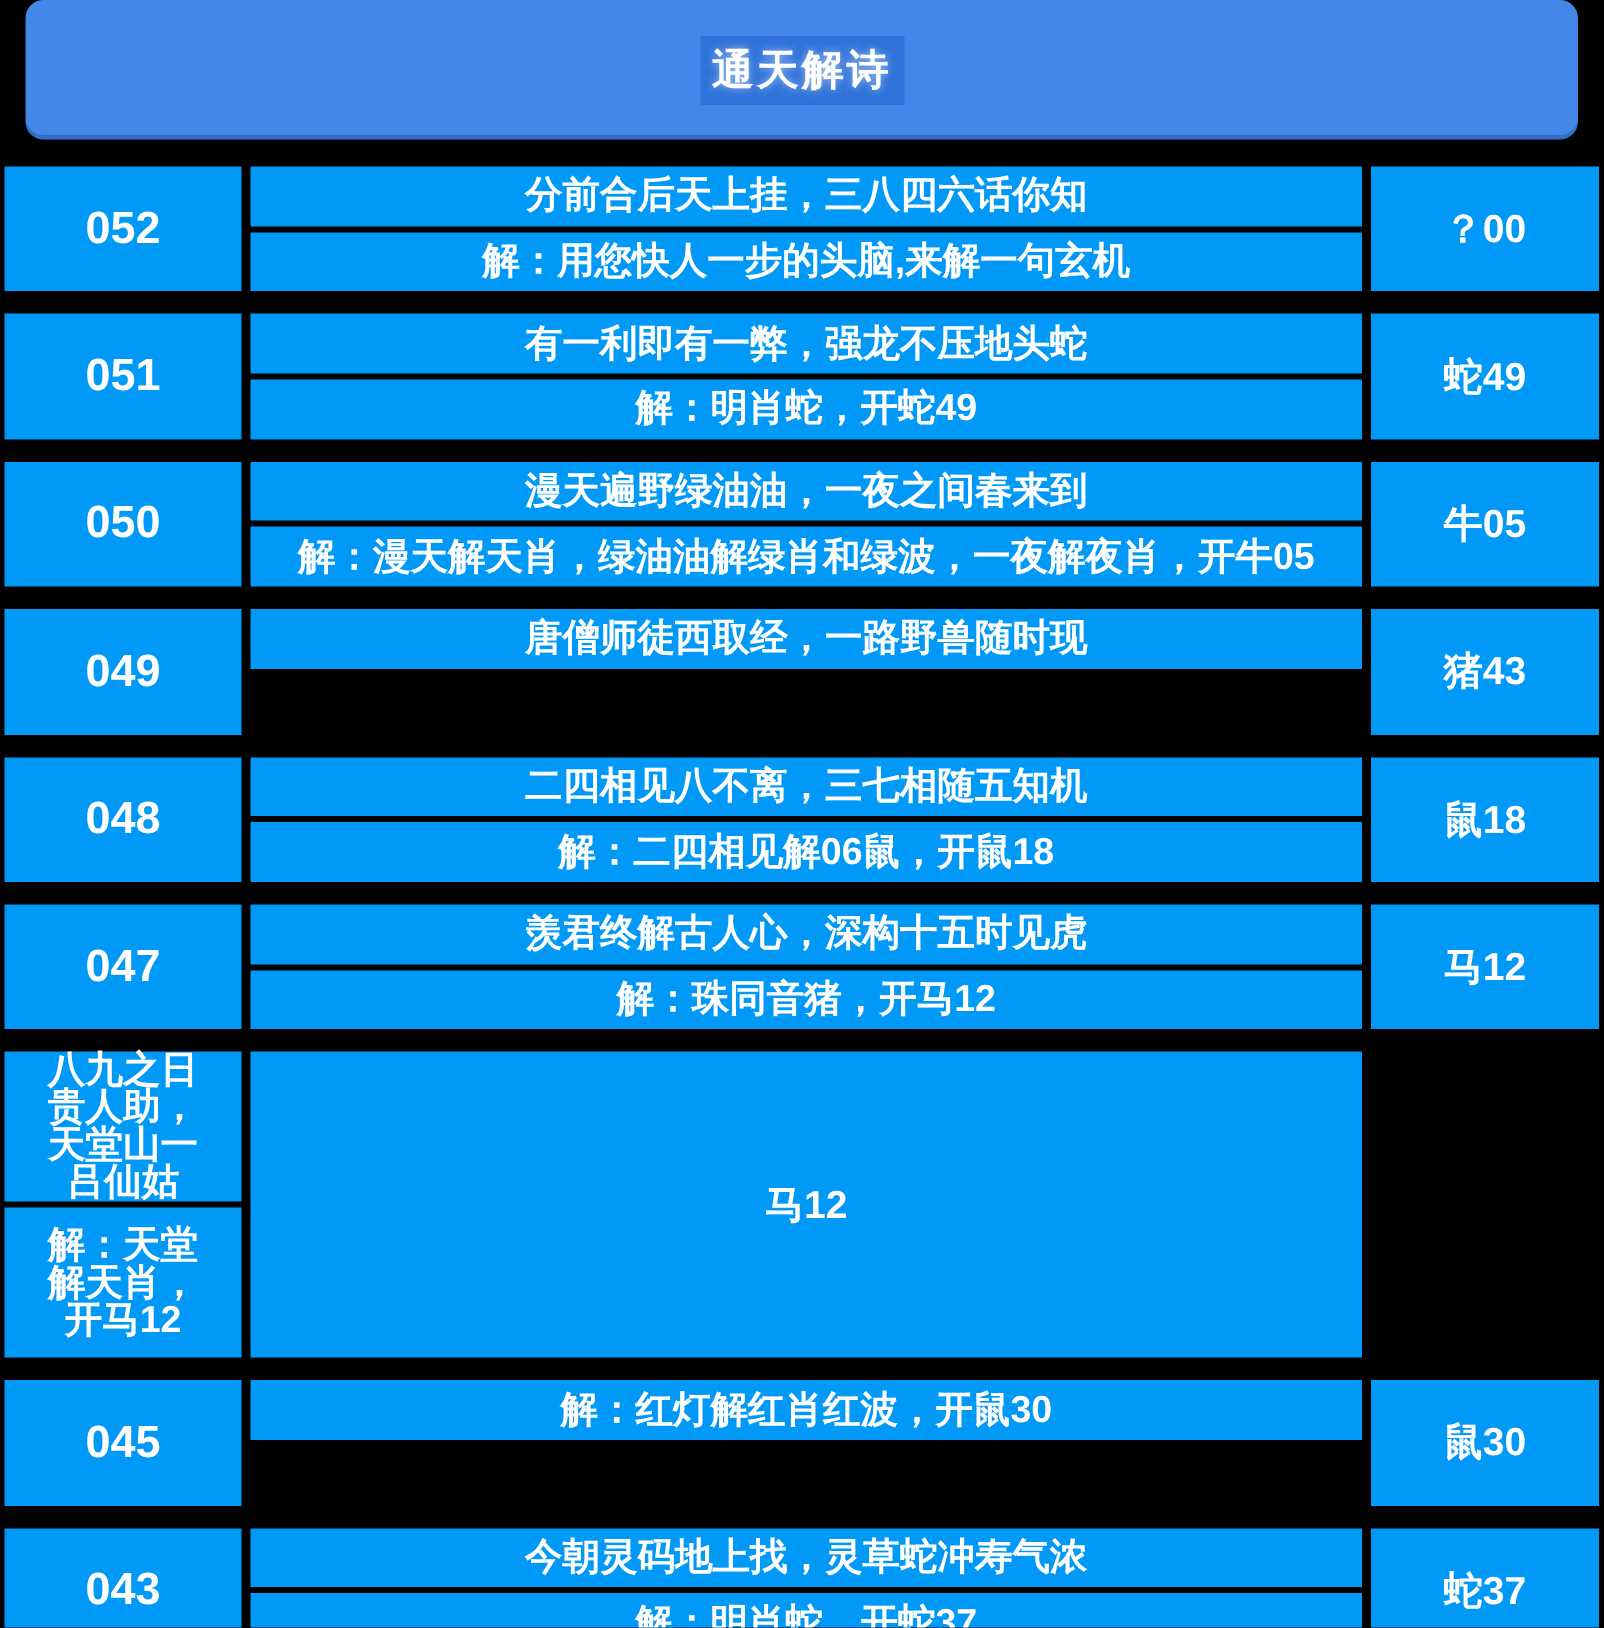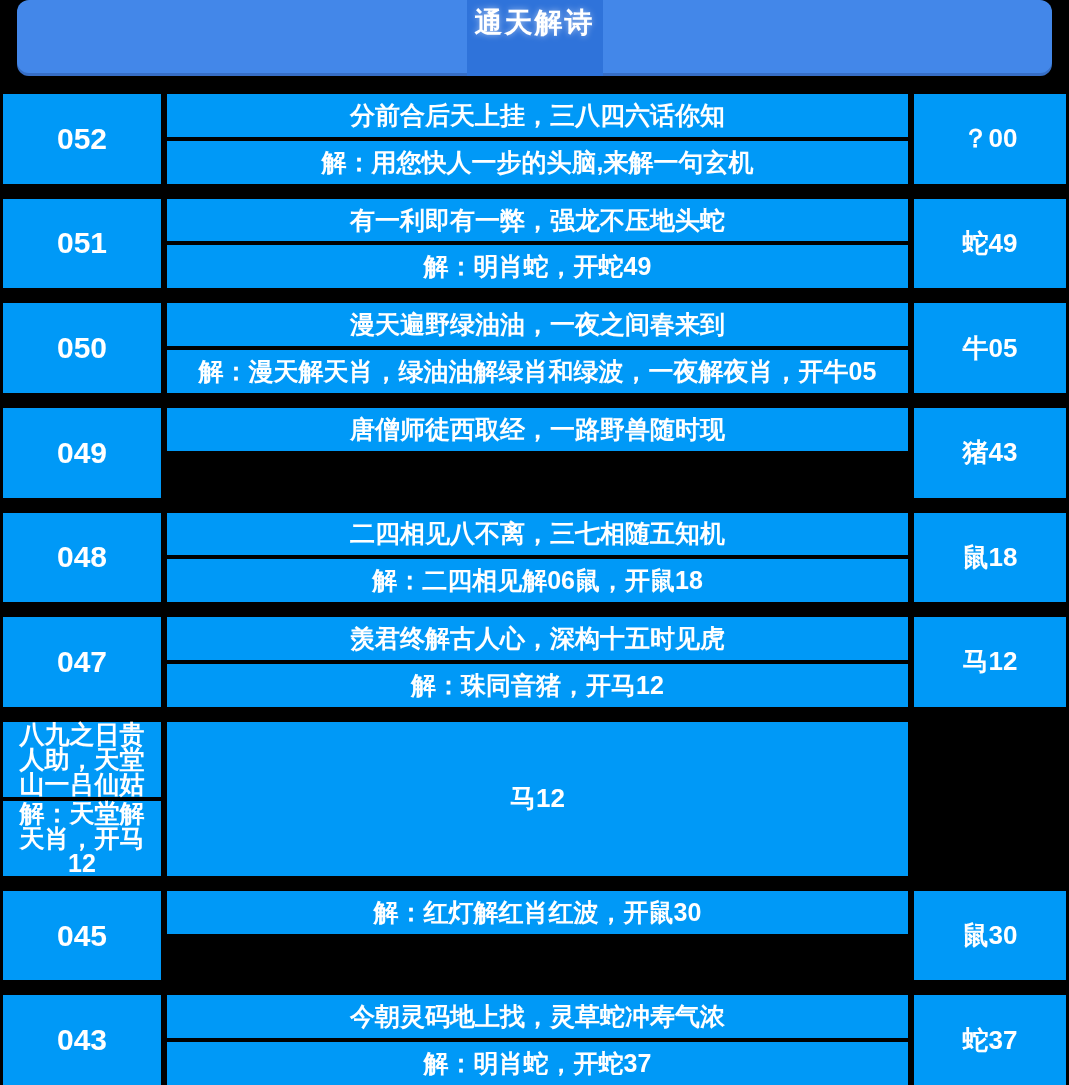--- a/index.html
+++ b/index.html
@@ -12,25 +12,26 @@
   }
   *{box-sizing:border-box;margin:0;padding:0}
   html,body{width:1069px;height:1085px;overflow:hidden}
   body{
     background:var(--background);
     font-family:"Liberation Sans","DejaVu Sans",sans-serif;
     font-weight:bold;
     color:var(--text);
   }
   .header{
-    height:76px;
+    height:93px;
     margin:0 17px;
     background:var(--header-blue);
     border-radius:12px;
     display:flex;
+    align-items:center;
     justify-content:center;
     box-shadow:inset 0 -3px 0 rgba(0,0,40,.18);
   }
   .header .title{
     font-size:28px;
     letter-spacing:2px;
     background:var(--title-highlight);
     padding:4px 8px;
     text-shadow:0 0 6px rgba(255,255,255,.55);
   }
@@ -55,21 +56,21 @@
     justify-content:center;
     text-align:center;
   }
   .issue{font-size:30px}
   .result{font-size:26px}
   .mid{
     display:grid;
     grid-template-rows:1fr 1fr;
     row-gap:4px;
   }
-  .poem,.jie{font-size:25px;line-height:1;padding:0 10px}
+  .poem,.jie{font-size:25px;line-height:1;padding:0 26px}
 </style>
 </head>
 <body>
 
 <div class="header">
   <span class="title">通天解诗</span>
 </div>
 
 <div class="board">
 

